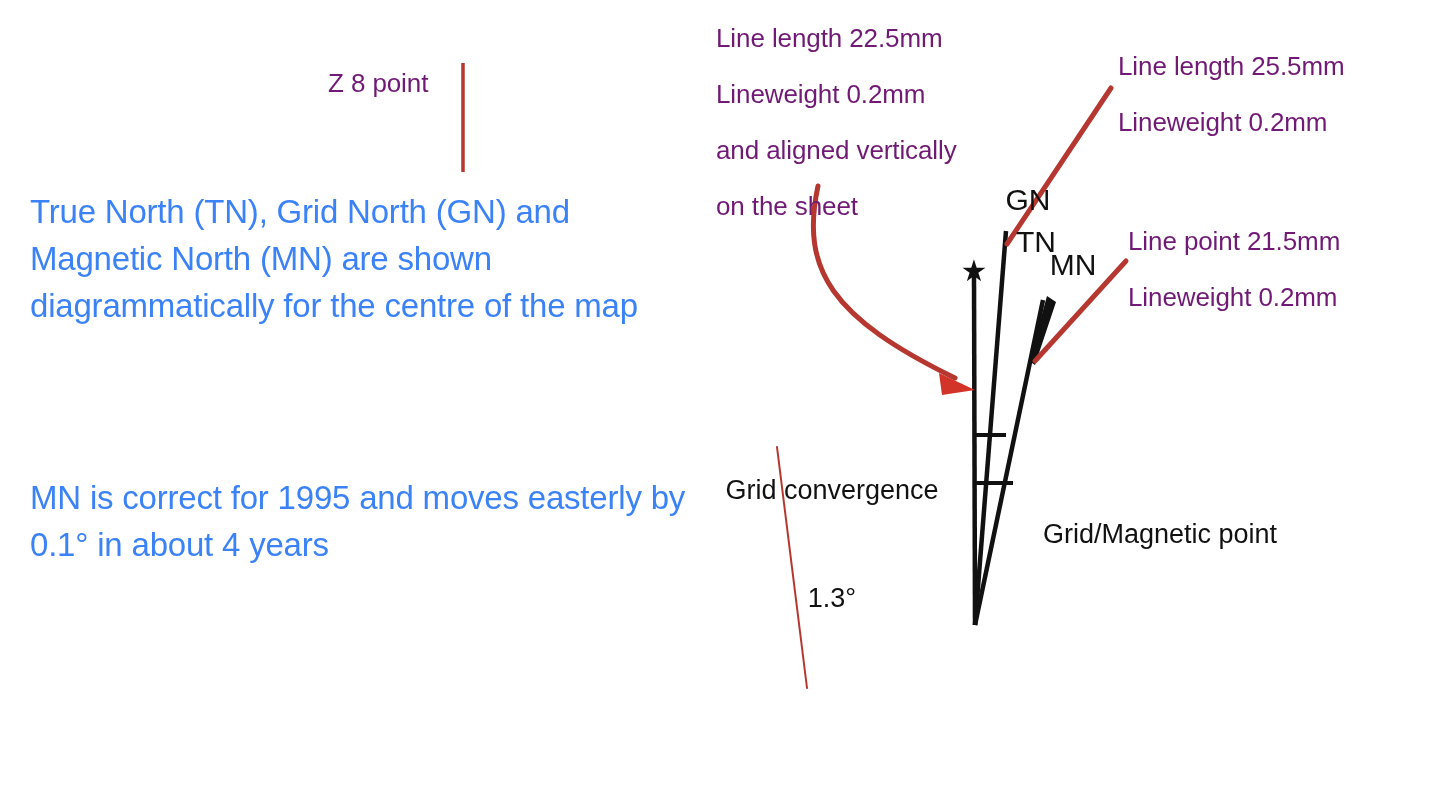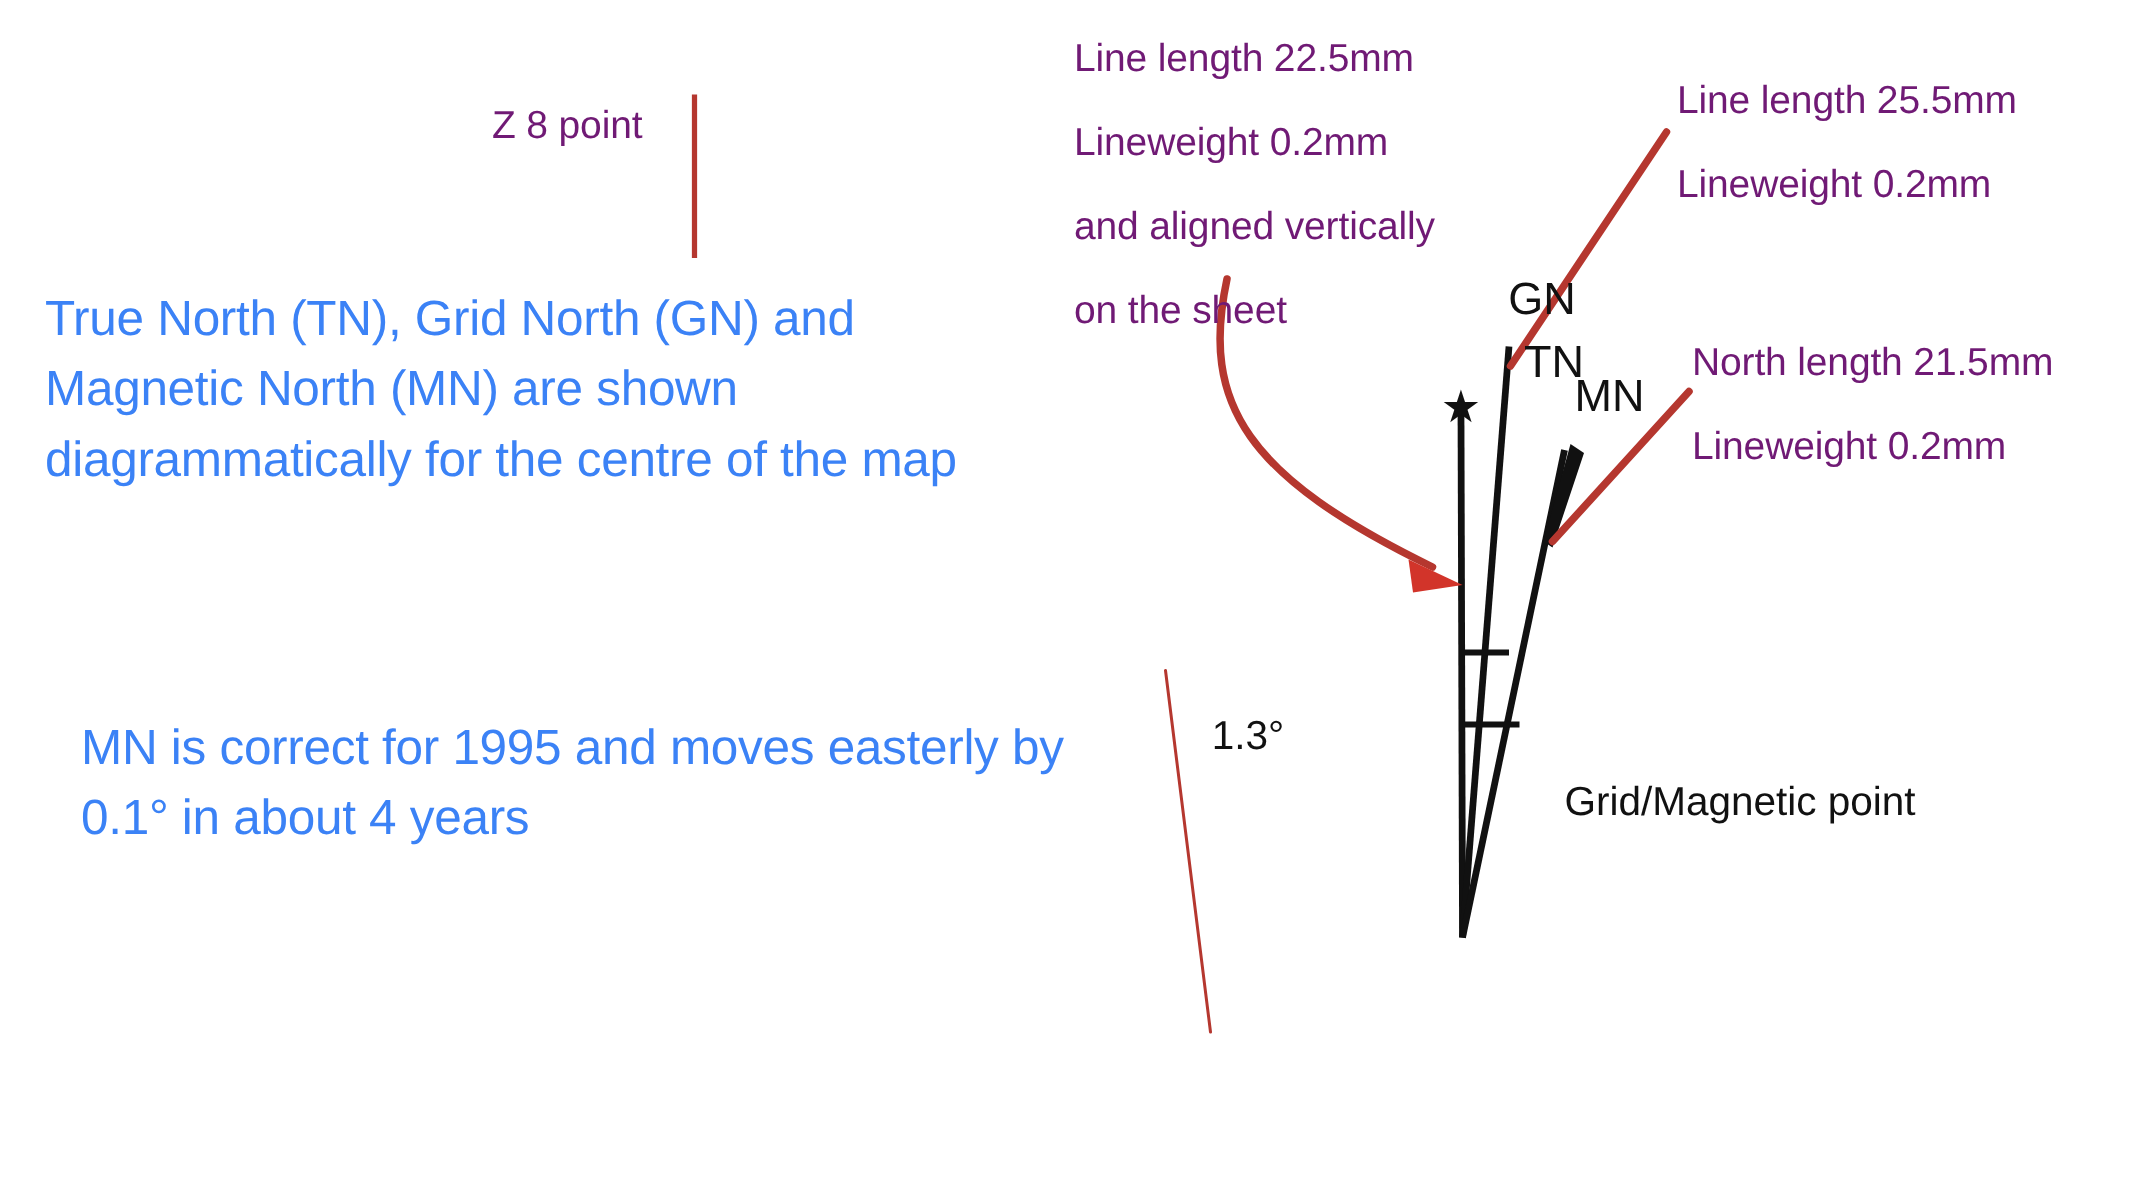--- a/index.html
+++ b/index.html
@@ -100,43 +100,44 @@
 
     <line x1="1007" y1="244" x2="1111" y2="88" stroke="#b5372f" stroke-width="5" stroke-linecap="round"></line>
 
     <line x1="1035" y1="361" x2="1126" y2="261" stroke="#b5372f" stroke-width="5" stroke-linecap="round"></line>
 
     <line x1="777" y1="447" x2="807" y2="688" stroke="#b5372f" stroke-width="2" stroke-linecap="round"></line>
   </svg>
 
   <div class="txt body-text" id="body-para-1" style="white-space: normal;">True North (TN), Grid North (GN) and Magnetic North (MN) are shown diagrammatically for the centre of the map</div>
 
-  <div class="txt body-text" id="body-para-2" style="white-space: normal; margin-left: 24px;">MN is correct for 1995 and moves easterly by 0.1° in about 4 years</div>
+  <div class="txt body-text" id="body-para-2" style="white-space: normal;">MN is correct for 1995 and moves easterly by 0.1° in about 4 years</div>
 
   <div class="txt annot" id="annot-z8">Z 8 point</div>
 
   <div class="txt annot" id="annot-tn">Line length 22.5mm
 Lineweight 0.2mm
 and aligned vertically
 on the sheet</div>
 
   <div class="txt annot" id="annot-gn">Line length 25.5mm
 Lineweight 0.2mm</div>
 
-  <div class="txt annot" id="annot-mn">North length 21.5mm
+  <div class="txt annot" id="annot-mn">Line point 21.5mm
 Lineweight 0.2mm</div>
 
 
   <div class="txt diag-label" id="label-gn">GN</div>
 
   <div class="txt diag-label" id="label-tn">TN</div>
 
   <div class="txt diag-label" id="label-mn">MN</div>
 
   <div class="txt arc-label" id="label-conv">
+    <div>Grid convergence</div>
     <div>1.3°</div>
   </div>
 
   <div class="txt arc-label" id="label-gmang">
     <div>Grid/Magnetic point</div>
   </div>
 
 </div>
 
 </body></html>

